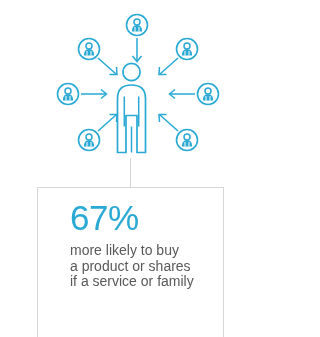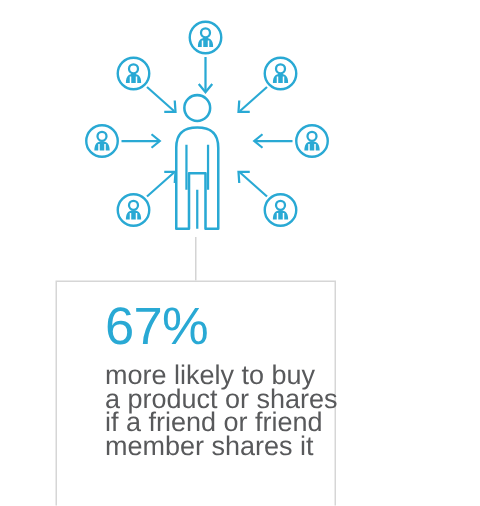--- a/index.html
+++ b/index.html
@@ -67,21 +67,21 @@
   .stat-figure {
     font-size: 35px;
     line-height: 40px;
     font-weight: 400;
     letter-spacing: -0.5px;
     color: #29a9d4;
     white-space: nowrap;
   }
   .stat-desc {
     margin-top: 5px;
-    font-size: 18px;
+    font-size: 14px;
     line-height: 15.6px;
     color: #58595b;
     white-space: nowrap;
   }
   .stat-desc-line {
     display: block;
   }
 </style>
 </head>
 <body>
@@ -184,19 +184,18 @@
   </div>
 
   <div class="connector"></div>
 
   <div class="stat-card">
     <div class="stat-inner">
       <div class="stat-figure">67%</div>
       <div class="stat-desc">
         <span class="stat-desc-line">more likely to buy</span>
         <span class="stat-desc-line">a product or shares</span>
-        <span class="stat-desc-line">if a friend or friend</span>
-        <span class="stat-desc-line">member shares it</span>
+        <span class="stat-desc-line">if a service or family</span>
       </div>
     </div>
   </div>
 
 </div>
 
 </body></html>

